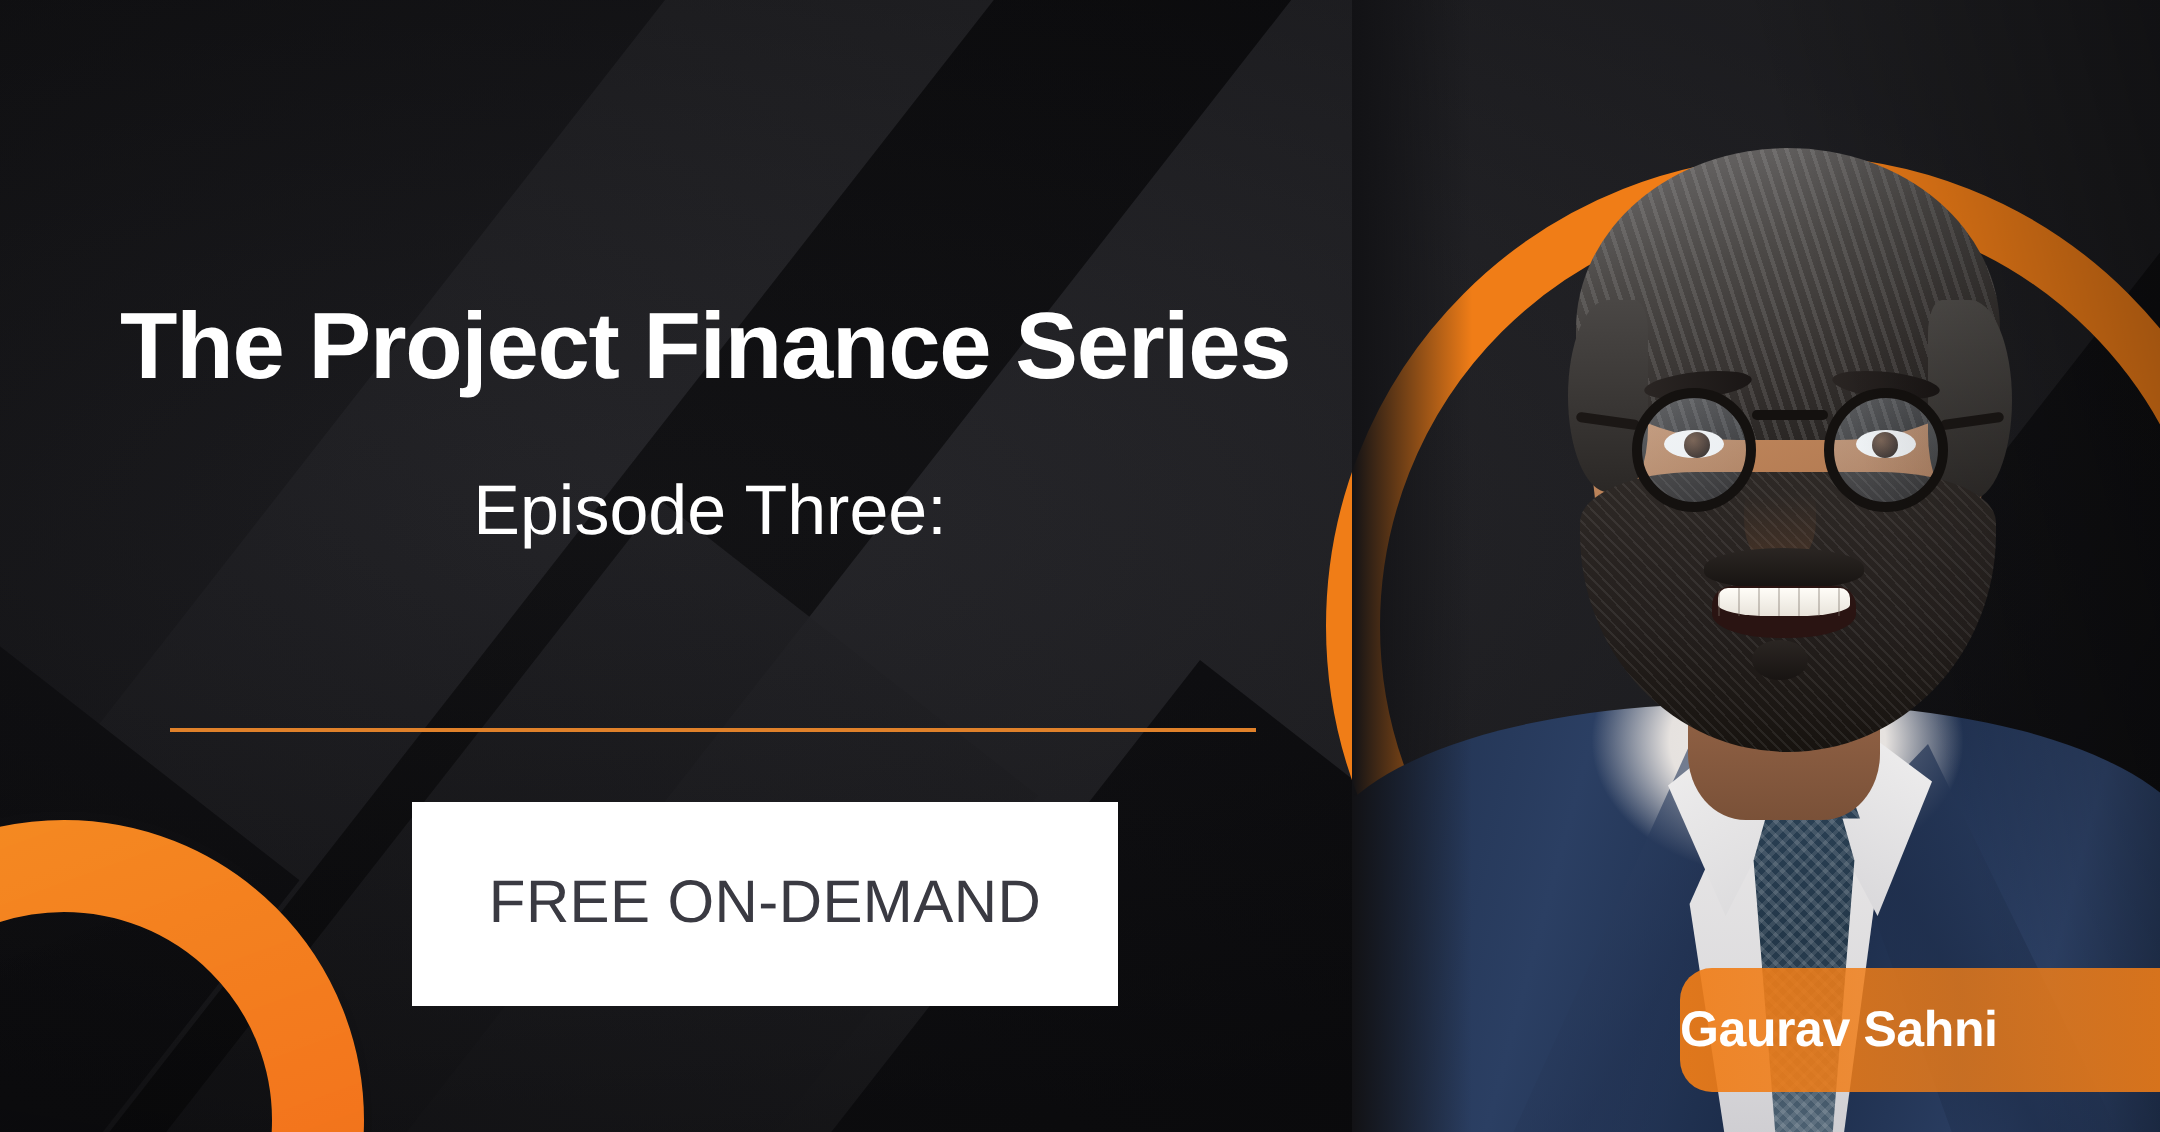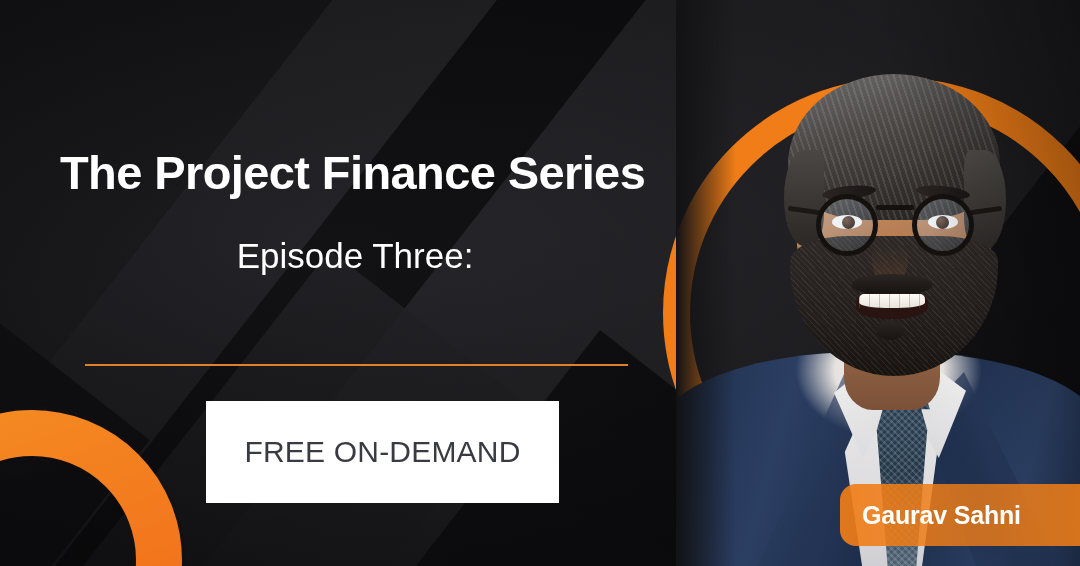--- a/index.html
+++ b/index.html
@@ -408,21 +408,20 @@
     height: 62px;
     background: linear-gradient(90deg, rgba(240,125,23,.92) 0%, rgba(240,125,23,.80) 58%, rgba(240,125,23,.88) 100%);
     border-radius: 16px 0 0 16px;
     display: flex;
     align-items: center;
   }
   .name-badge-text {
     color: #ffffff;
     font-size: 25px;
     font-weight: 700;
-    padding-left: 22px;
     letter-spacing: -0.2px;
     white-space: nowrap;
   }
 </style>
 </head>
 <body>
 
 <div id="banner">
 
   <div class="bg-base"></div>

